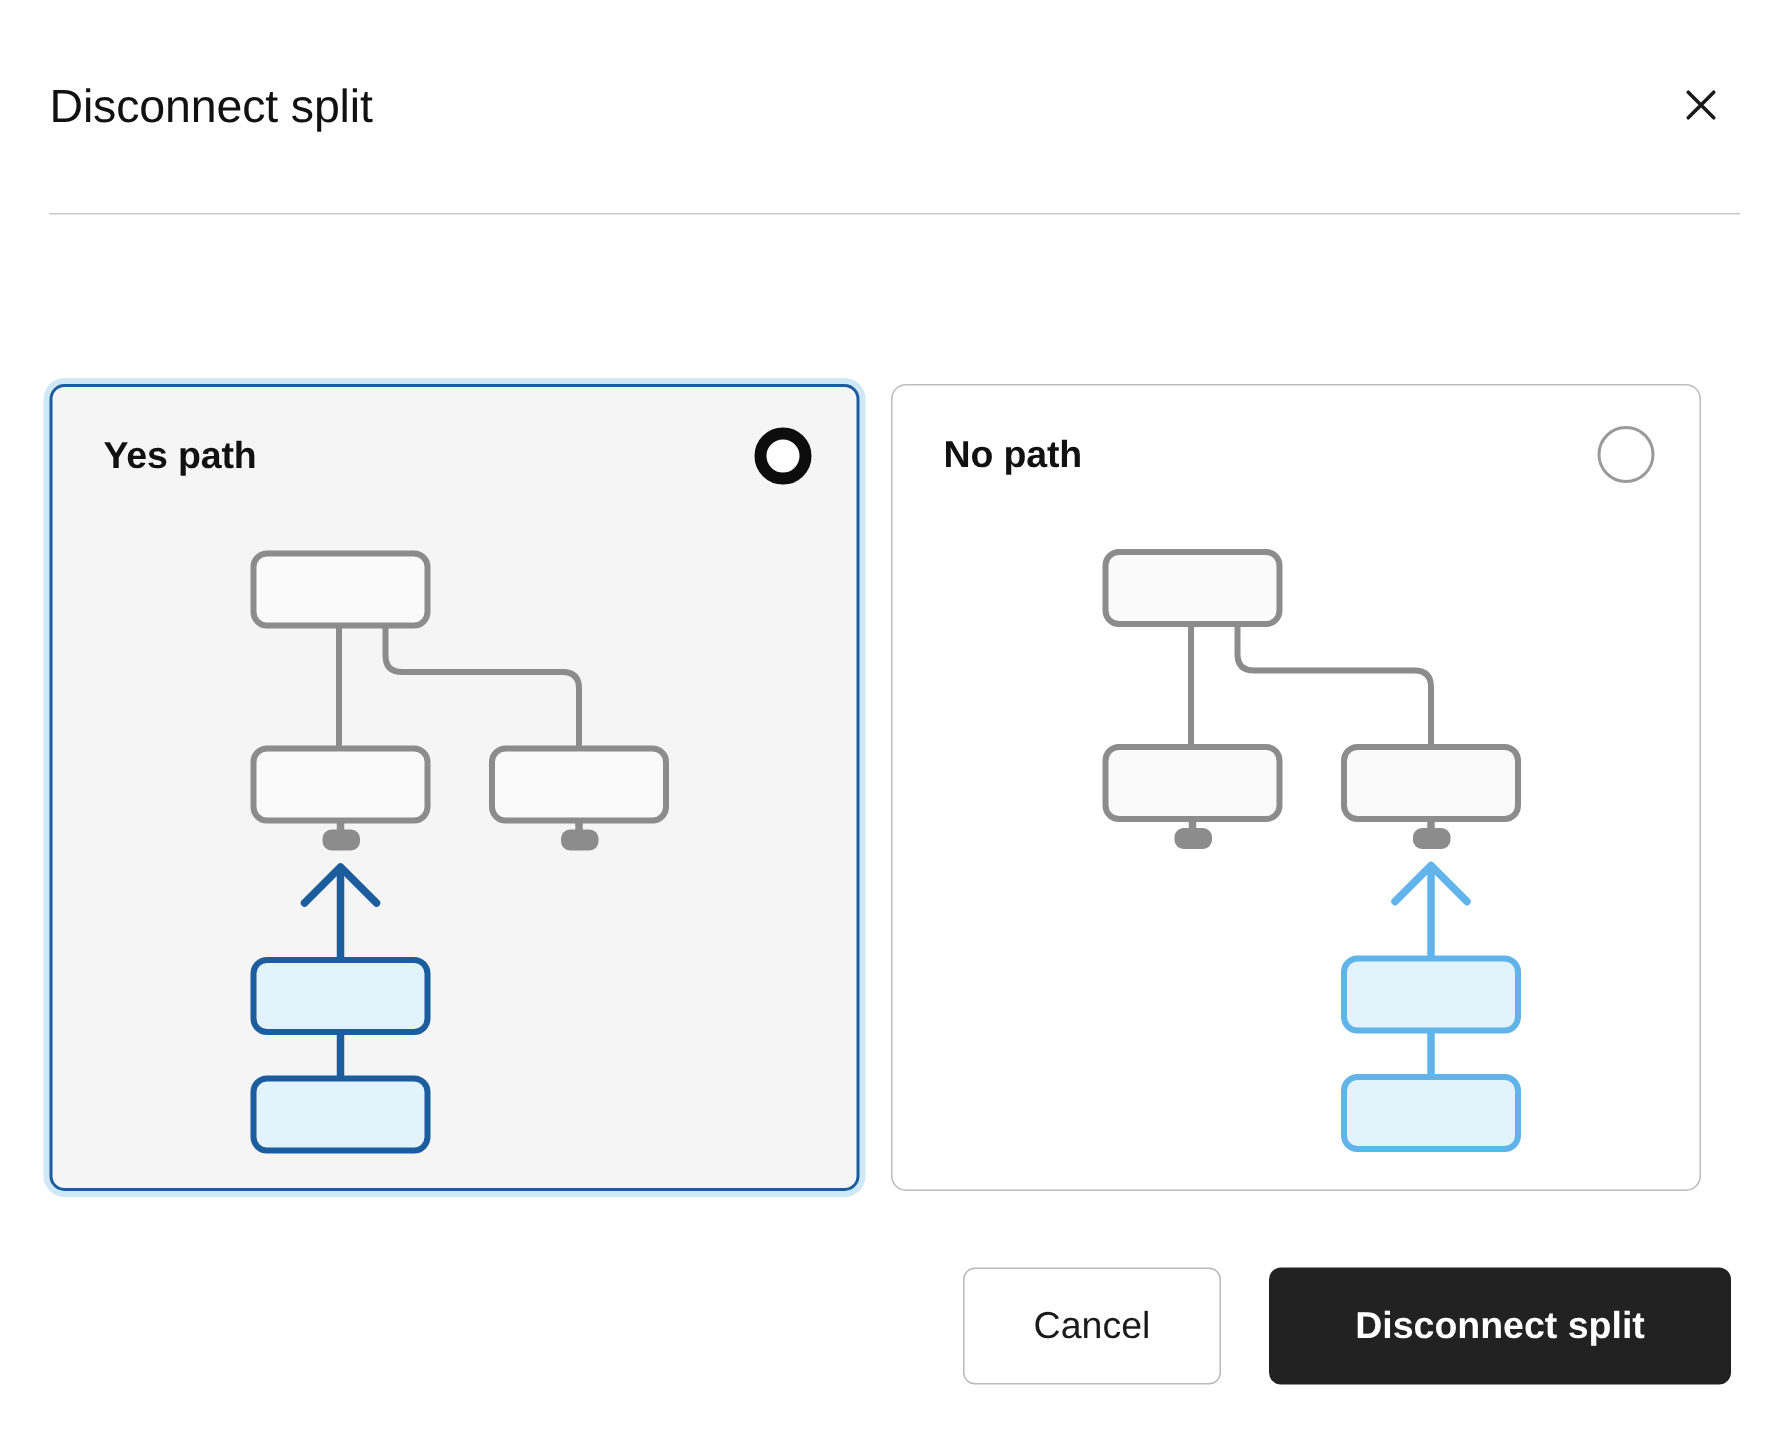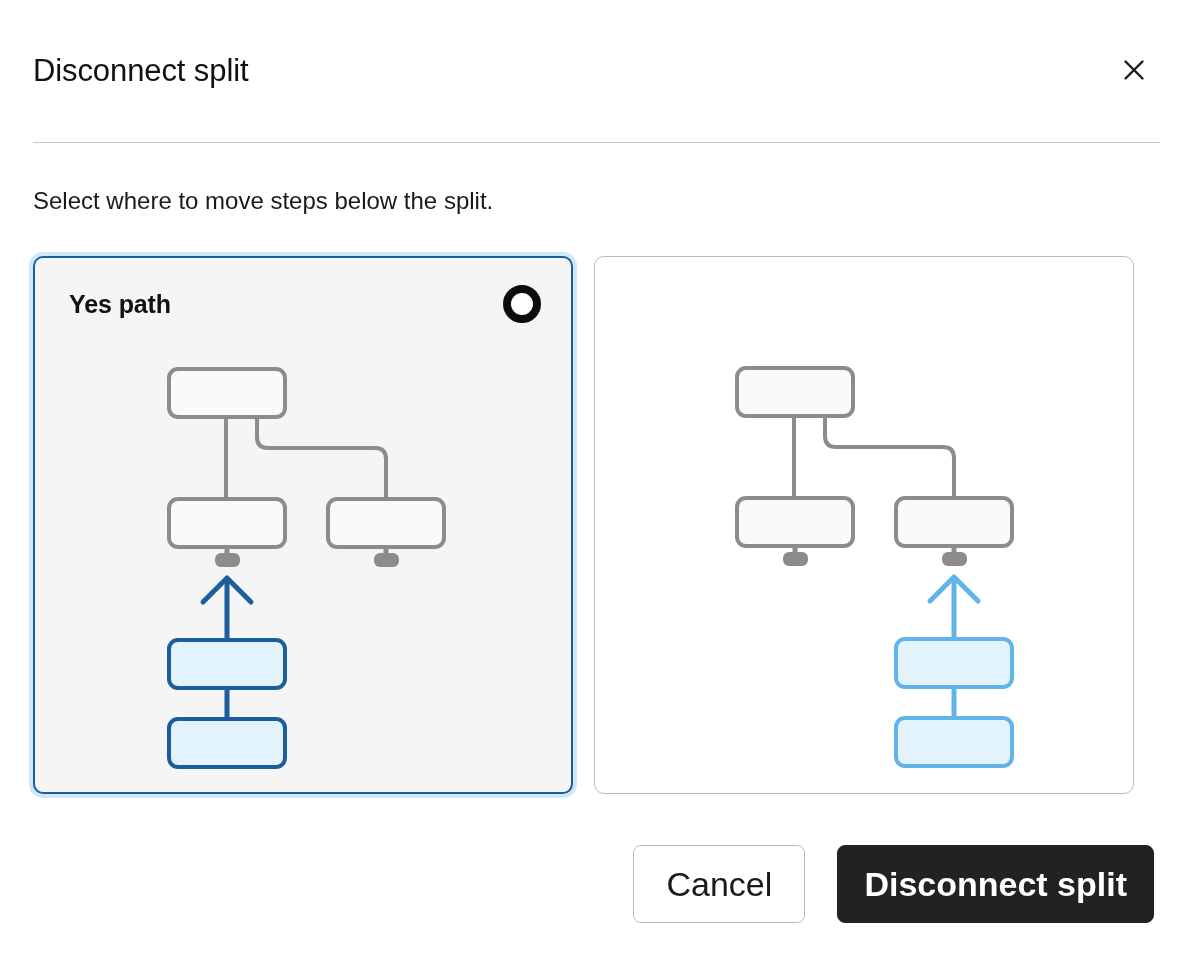--- a/index.html
+++ b/index.html
@@ -161,21 +161,21 @@
     top: 845px;
     width: 1121px;
     height: 80px;
     display: flex;
     justify-content: flex-end;
     align-items: flex-start;
     gap: 32px;
   }
   .btn {
     font-family: "Liberation Sans", sans-serif;
-    font-size: 34px;
+    font-size: 25px;
     border-radius: 8px;
     cursor: pointer;
     box-sizing: border-box;
     padding: 0 26px;
     height: 78px;
     display: inline-flex;
     align-items: center;
     justify-content: center;
   }
   .btn-secondary {
@@ -204,21 +204,20 @@
       <span class="close-icon">
         <svg width="30" height="30" viewBox="0 0 30 30" aria-hidden="true">
           <path d="M6.5 6.5 L23.5 23.5 M23.5 6.5 L6.5 23.5" stroke="#1a1a1a" stroke-width="2.4" stroke-linecap="round" fill="none"></path>
         </svg>
       </span>
     </button>
   </div>
 
   <div class="header-divider"></div>
 
-  <div class="instruction">Select where to move steps below the split.</div>
 
   <div class="options">
 
     <div class="option-card card-left selected" role="radio" aria-checked="true">
       <div class="card-head">
         <span class="card-title">Yes path</span>
         <span class="radio on"></span>
       </div>
 
       <div class="card-canvas">
@@ -244,20 +243,24 @@
           <path d="M168 258 L192 234 L216 258" stroke="#1c5d9e" stroke-width="5" fill="none" stroke-linecap="round" stroke-linejoin="round"></path>
 
           <path d="M192 343 L192 395" stroke="#1c5d9e" stroke-width="5" fill="none"></path>
           <rect x="134" y="296" width="116" height="48" rx="9" ry="9" fill="#e3f3fc" stroke="#1c5d9e" stroke-width="4"></rect>
           <rect x="134" y="375" width="116" height="48" rx="9" ry="9" fill="#e3f3fc" stroke="#1c5d9e" stroke-width="4"></rect>
         </svg>
       </div>
     </div>
 
     <div class="option-card card-right unselected" role="radio" aria-checked="false">
+      <div class="card-head">
+        <span class="card-title">No path</span>
+        <span class="radio off"></span>
+      </div>
 
       <div class="card-canvas">
         <svg width="540" height="450" viewBox="0 0 540 450" aria-hidden="true">
 
           <path d="M199 72 L199 156" stroke="#8c8c8c" stroke-width="4" fill="none" stroke-linecap="butt"></path>
 
           <path d="M230 72 L230 93 Q230 104 241 104 L348 104 Q359 104 359 115 L359 156" stroke="#8c8c8c" stroke-width="4" fill="none" stroke-linecap="round"></path>
 
           <rect x="142" y="25" width="116" height="48" rx="9" ry="9" fill="#fafafa" stroke="#8c8c8c" stroke-width="4"></rect>
 

